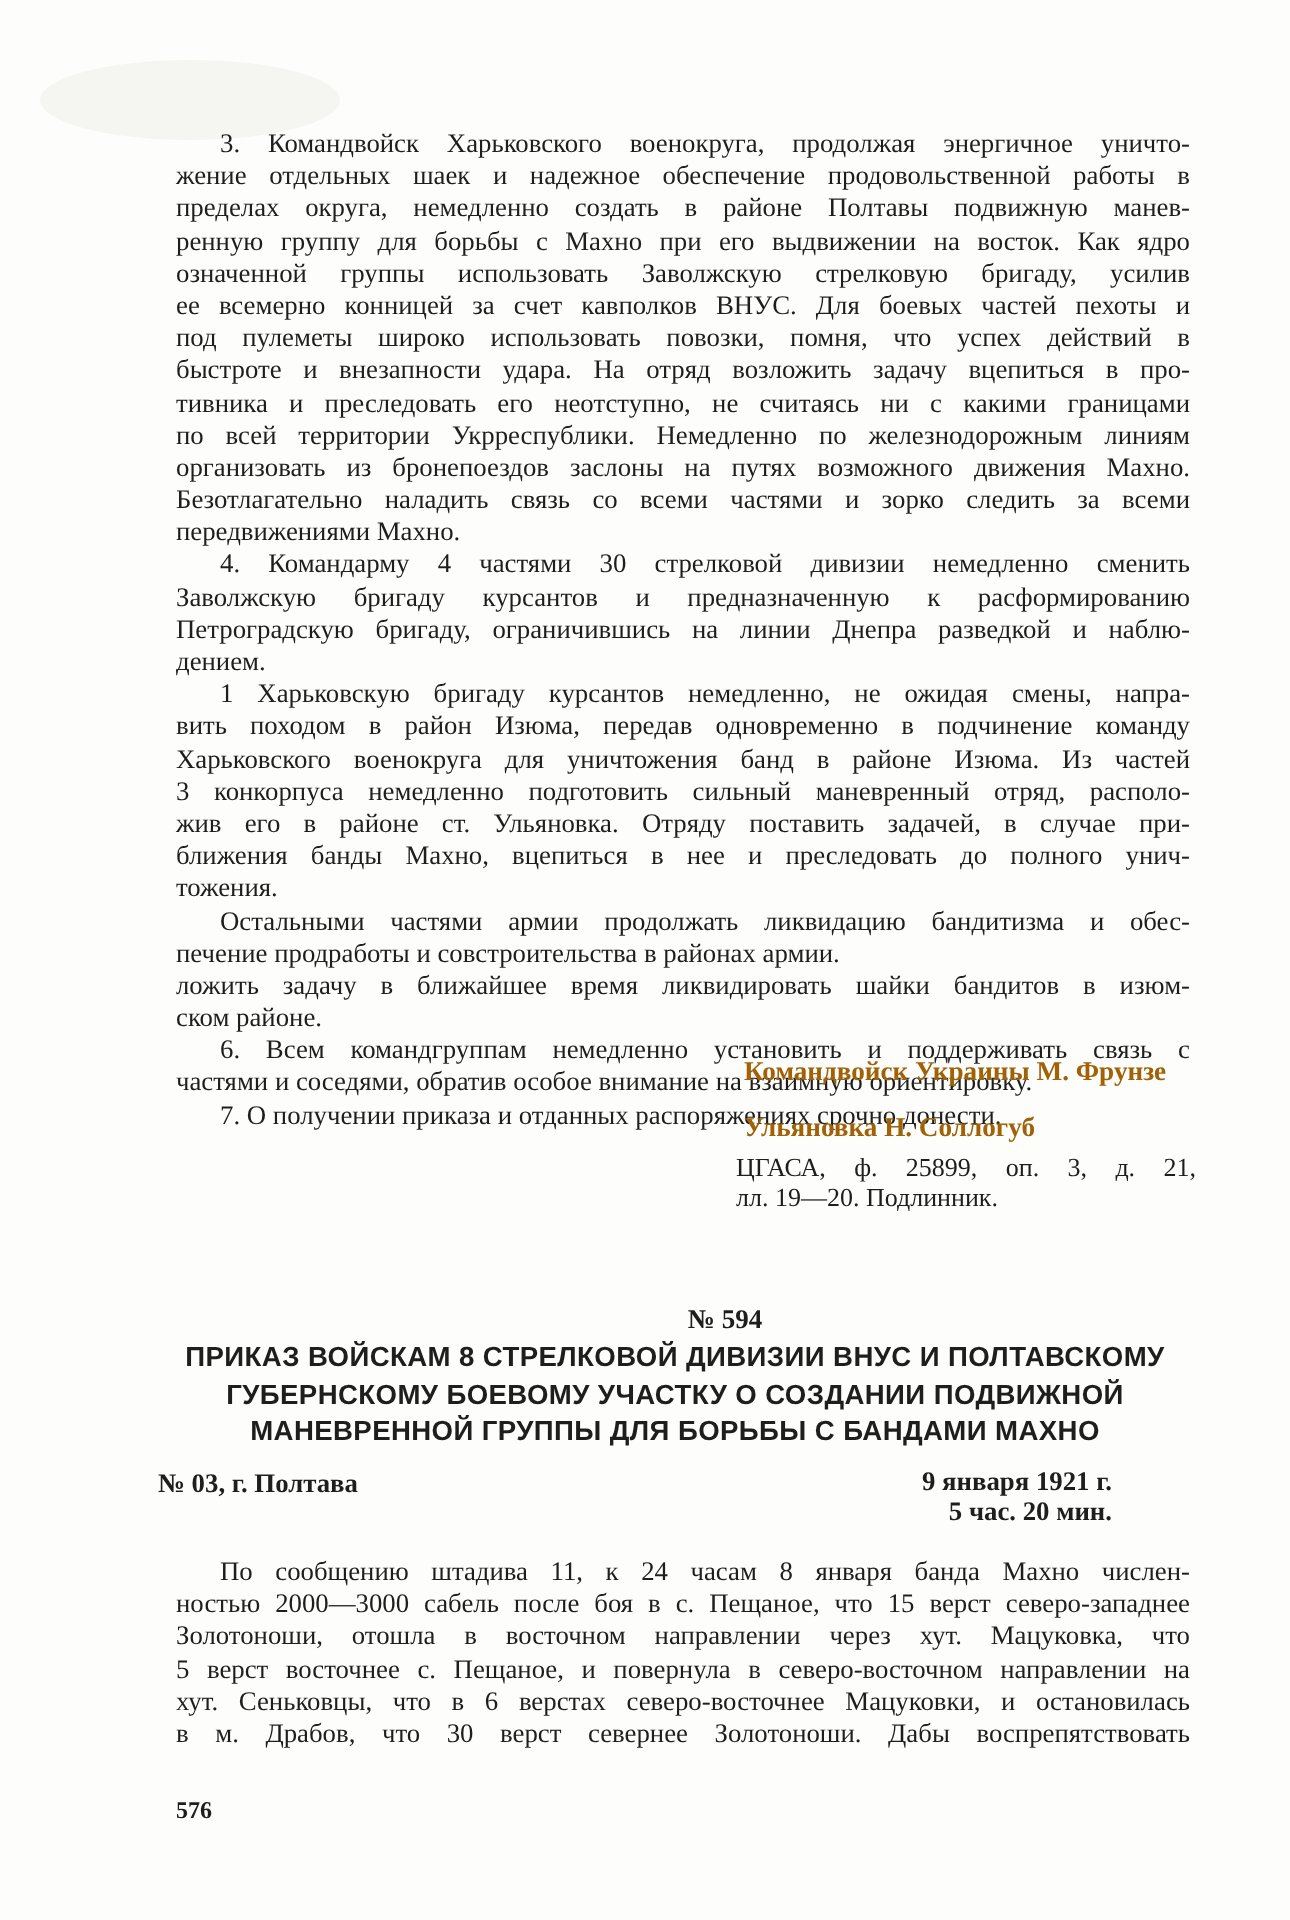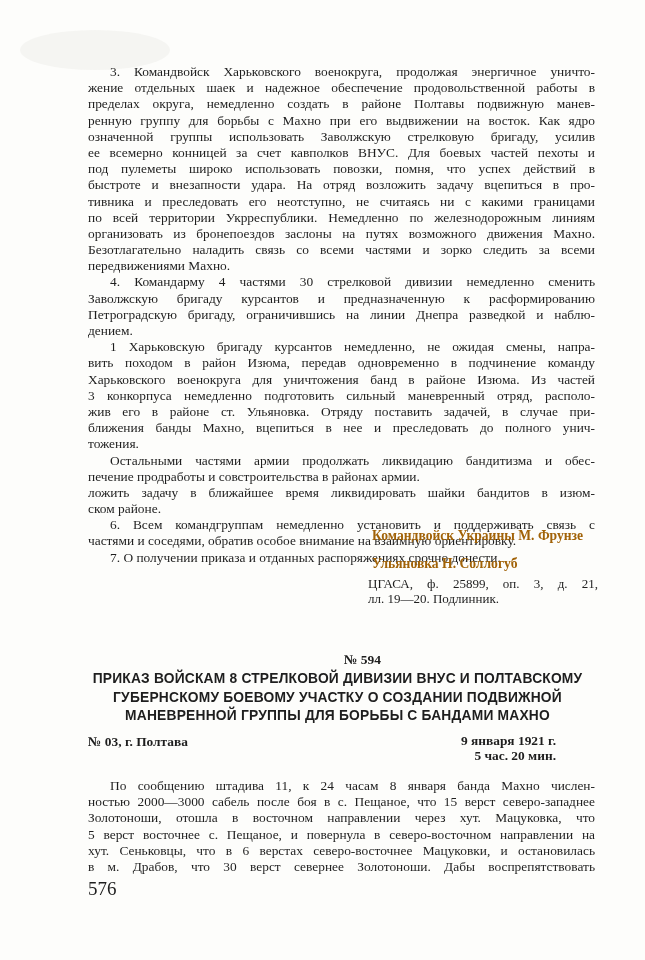--- a/index.html
+++ b/index.html
@@ -13,24 +13,24 @@
   .line.last { text-align-last: left; }
   .line.indent { padding-left: 22px; }
   #block-top { top: 64px; }
   .signatures { position: absolute; left: 372px; top: 528px; font-size: 13.6px; line-height: 16px; font-weight: bold; color: #a16207; }
   .signatures div { margin-bottom: 12px; white-space: nowrap; }
   .archive { position: absolute; left: 368px; top: 577px; width: 230px; font-size: 13px; line-height: 14.5px; }
   .archive .line { height: 14.5px; }
   .doc-number { position: absolute; left: 0; width: 645px; top: 652px; text-align: center; font-weight: bold; font-size: 13.5px; padding-left: 40px; }
   .doc-title { position: absolute; left: 80px; width: 515px; top: 670px; text-align: center; font-family: "Liberation Sans", "DejaVu Sans", sans-serif; font-weight: bold; font-size: 13.8px; line-height: 18.5px; letter-spacing: 0.2px; }
   .doc-title span { display: block; white-space: nowrap; }
-  .meta-left { position: absolute; left: 88px; top: 734px; font-weight: bold; font-size: 13.4px; }
+  .meta-left { position: absolute; left: 79px; top: 734px; font-weight: bold; font-size: 13.4px; }
   .meta-right { position: absolute; right: 52px; top: 734px; font-weight: bold; font-size: 13.4px; text-align: right; line-height: 14.5px; }
   #block-bottom { top: 778px; }
-  .page-number { position: absolute; left: 88px; top: 878px; font-weight: normal; font-size: 19px; }
+  .page-number { position: absolute; left: 88px; top: 898px; font-weight: bold; font-size: 12px; }
   .smudge { position: absolute; border-radius: 50%; background: rgba(180,180,170,0.10); }
 </style>
 </head>
 <body>
 
 <div class="page">
   <div class="smudge" style="left:20px;top:30px;width:150px;height:40px;"></div>
 
   <div class="body-text" id="block-top">
       <div>

